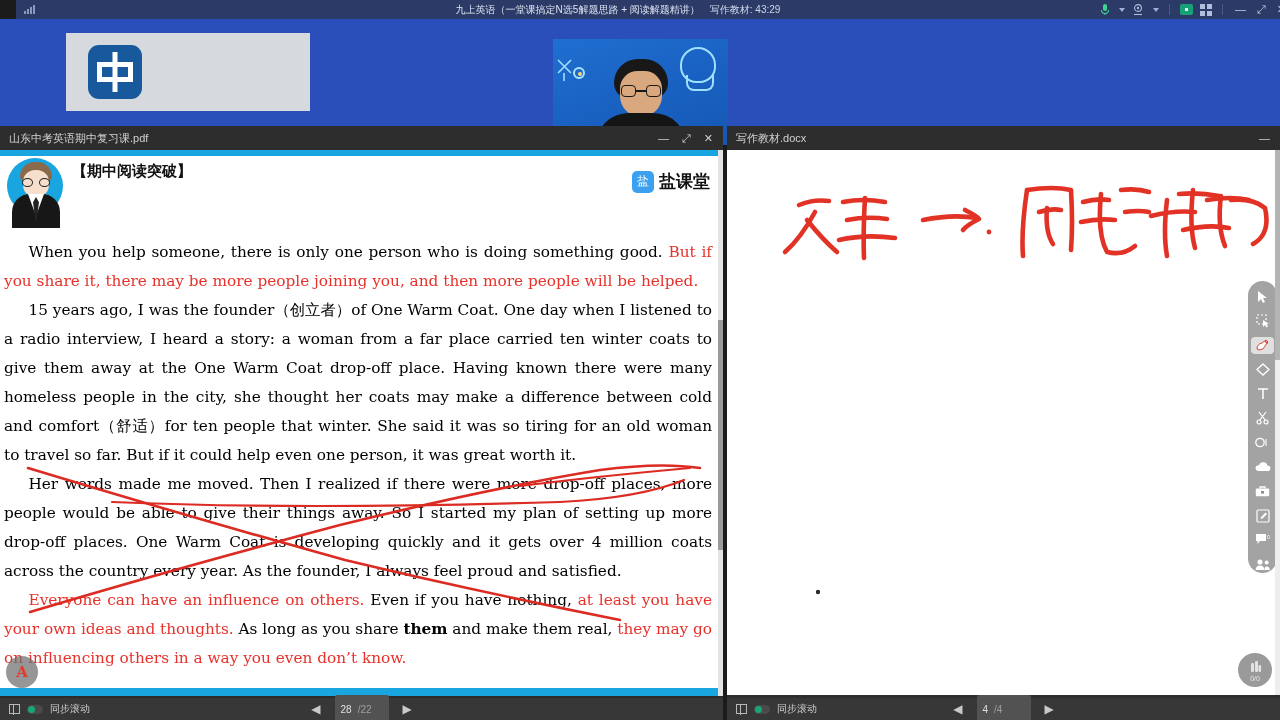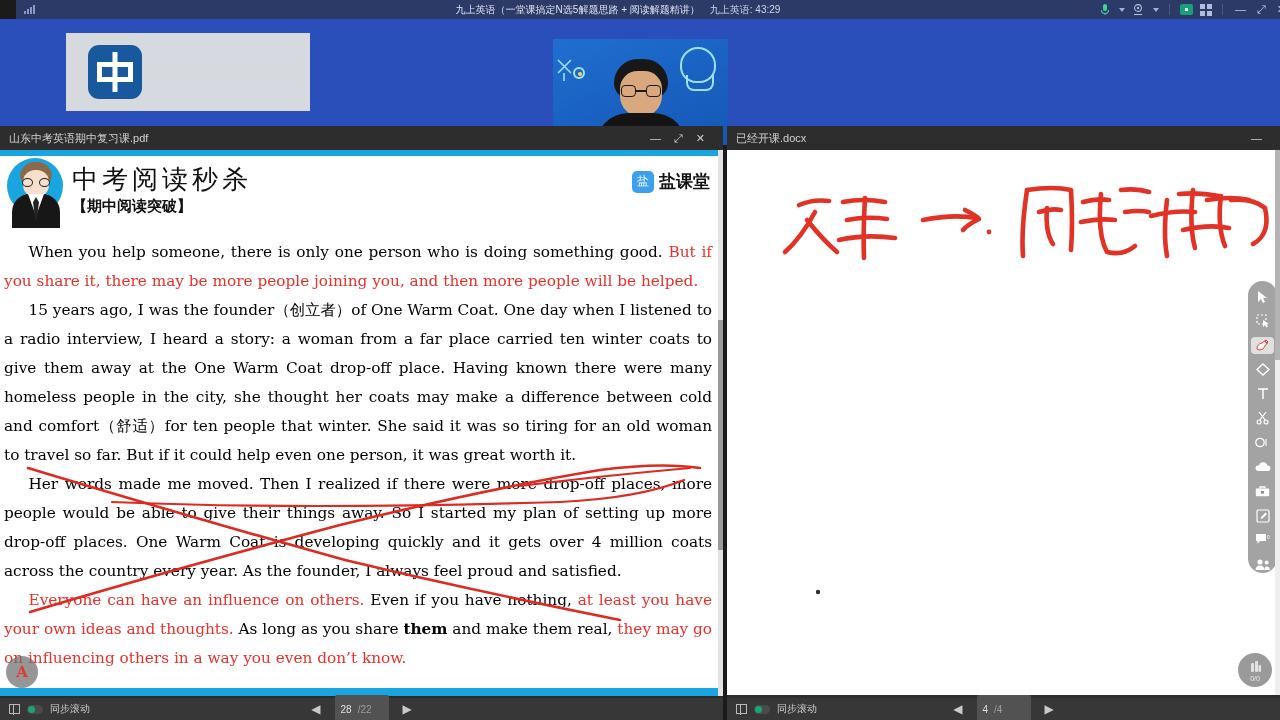--- a/index.html
+++ b/index.html
@@ -53,21 +53,21 @@
   .glasses span.l{left:0;} .glasses span.r{right:0;}
   .glasses:after{content:"";position:absolute;left:15px;top:5px;width:10px;height:1.6px;background:#1a1a1a;}
   .body-sh{position:absolute;left:50%;top:74px;transform:translateX(-50%);width:92px;height:34px;
            background:#141414;border-radius:34px 34px 0 0;}
   .cam-name{position:absolute;left:6px;bottom:4px;font-size:9px;color:#eaf4ff;text-shadow:0 0 3px #003;}
 
   
   .winL{position:absolute;left:0;top:126px;width:723px;height:594px;background:#2d2d2d;}
   .winR{position:absolute;left:727px;top:126px;width:553px;height:594px;background:#2d2d2d;}
   .wtitle{height:24px;background:#2d2d2d;display:flex;align-items:center;color:#d2d2d2;font-size:11px;
-          padding:0 12px 0 9px;}
+          padding:0 4px 0 9px;}
   .wtitle .nm{flex:1;white-space:nowrap;overflow:hidden;}
   .wtitle .btns{display:flex;gap:13px;padding-right:6px;color:#cfcfcf;font-size:11px;}
 
   
   .pdfwrap{position:absolute;left:0;top:150px;width:723px;height:548px;background:#2b2b2b;}
   .pdfpage{position:absolute;left:0;top:0;width:720px;height:546px;background:#fff;overflow:hidden;}
   .pdf-topband{height:6px;background:#19a6e0;}
   .pdf-head{display:flex;align-items:flex-start;height:78px;position:relative;}
   .avatar{width:62px;height:72px;margin-left:4px;position:relative;flex:0 0 auto;}
   .av-circ{position:absolute;left:3px;top:2px;width:56px;height:56px;border-radius:50%;background:#19a6e0;}
@@ -140,21 +140,21 @@
       <span class="sigbars">
           <i style="height:3px"></i>
           <i style="height:5px"></i>
           <i style="height:7px"></i>
           <i style="height:9px"></i>
         </span>
     </span>
   </div>
   <div class="tb-center">
     <span class="tb-title">九上英语（一堂课搞定N选5解题思路 + 阅读解题精讲）</span>
-    <span class="tb-elapsed">九上英语: 43:29</span>
+    <span class="tb-elapsed">写作教材: 43:29</span>
   </div>
   <div class="tb-right">
     <span class="tb-ic">
       <svg width="10" height="13" viewBox="0 0 10 13">
           <rect x="3" y="1" width="4" height="7" rx="2" fill="#3ddc97"></rect>
           <path d="M1.5 7a3.5 3.5 0 0 0 7 0" stroke="#3ddc97" stroke-width="1.1" fill="none"></path>
           <line x1="5" y1="10.5" x2="5" y2="12" stroke="#3ddc97" stroke-width="1.1"></line>
         </svg>
     </span>
     <span class="caret"></span>
@@ -235,21 +235,20 @@
           <div class="av-face"></div>
         <div class="av-gl">
             <span class="l"></span>
             <span class="r"></span>
           </div>
         <div class="av-suit"></div>
           <div class="av-shirt"></div>
           <div class="av-tie"></div>
       </div>
       <div class="pdf-titles">
-        <div class="pdf-h1">中考阅读秒杀</div>
         <div class="pdf-h2">【期中阅读突破】</div>
       </div>
       <div class="brand">
         <div class="brand-mark">盐</div>
         <div class="brand-txt">盐课堂</div>
       </div>
     </div>
 
     <div class="pdf-body" id="pdf-body">
         <p><span class="bk">When you help someone, there is only one person who is doing something good. </span><span class="red">But if you share it, there may be more people joining you, and then more people will be helped.</span></p>
@@ -271,21 +270,21 @@
       </div>
     <div class="pdf-bottomband"></div>
   </div>
   <div class="pdf-scroll">
       <i></i>
     </div>
 </div>
 
 <div class="winR">
   <div class="wtitle">
-    <span class="nm">已经开课.docx</span>
+    <span class="nm">写作教材.docx</span>
     <span class="btns">
       <span>—</span>
     </span>
   </div>
 </div>
 
 <div class="wb">
   <svg class="ink" width="553" height="545" viewBox="0 0 553 545">
     <g stroke="#e23226" fill="none" stroke-width="4.6" stroke-linecap="round" stroke-linejoin="round">
 

